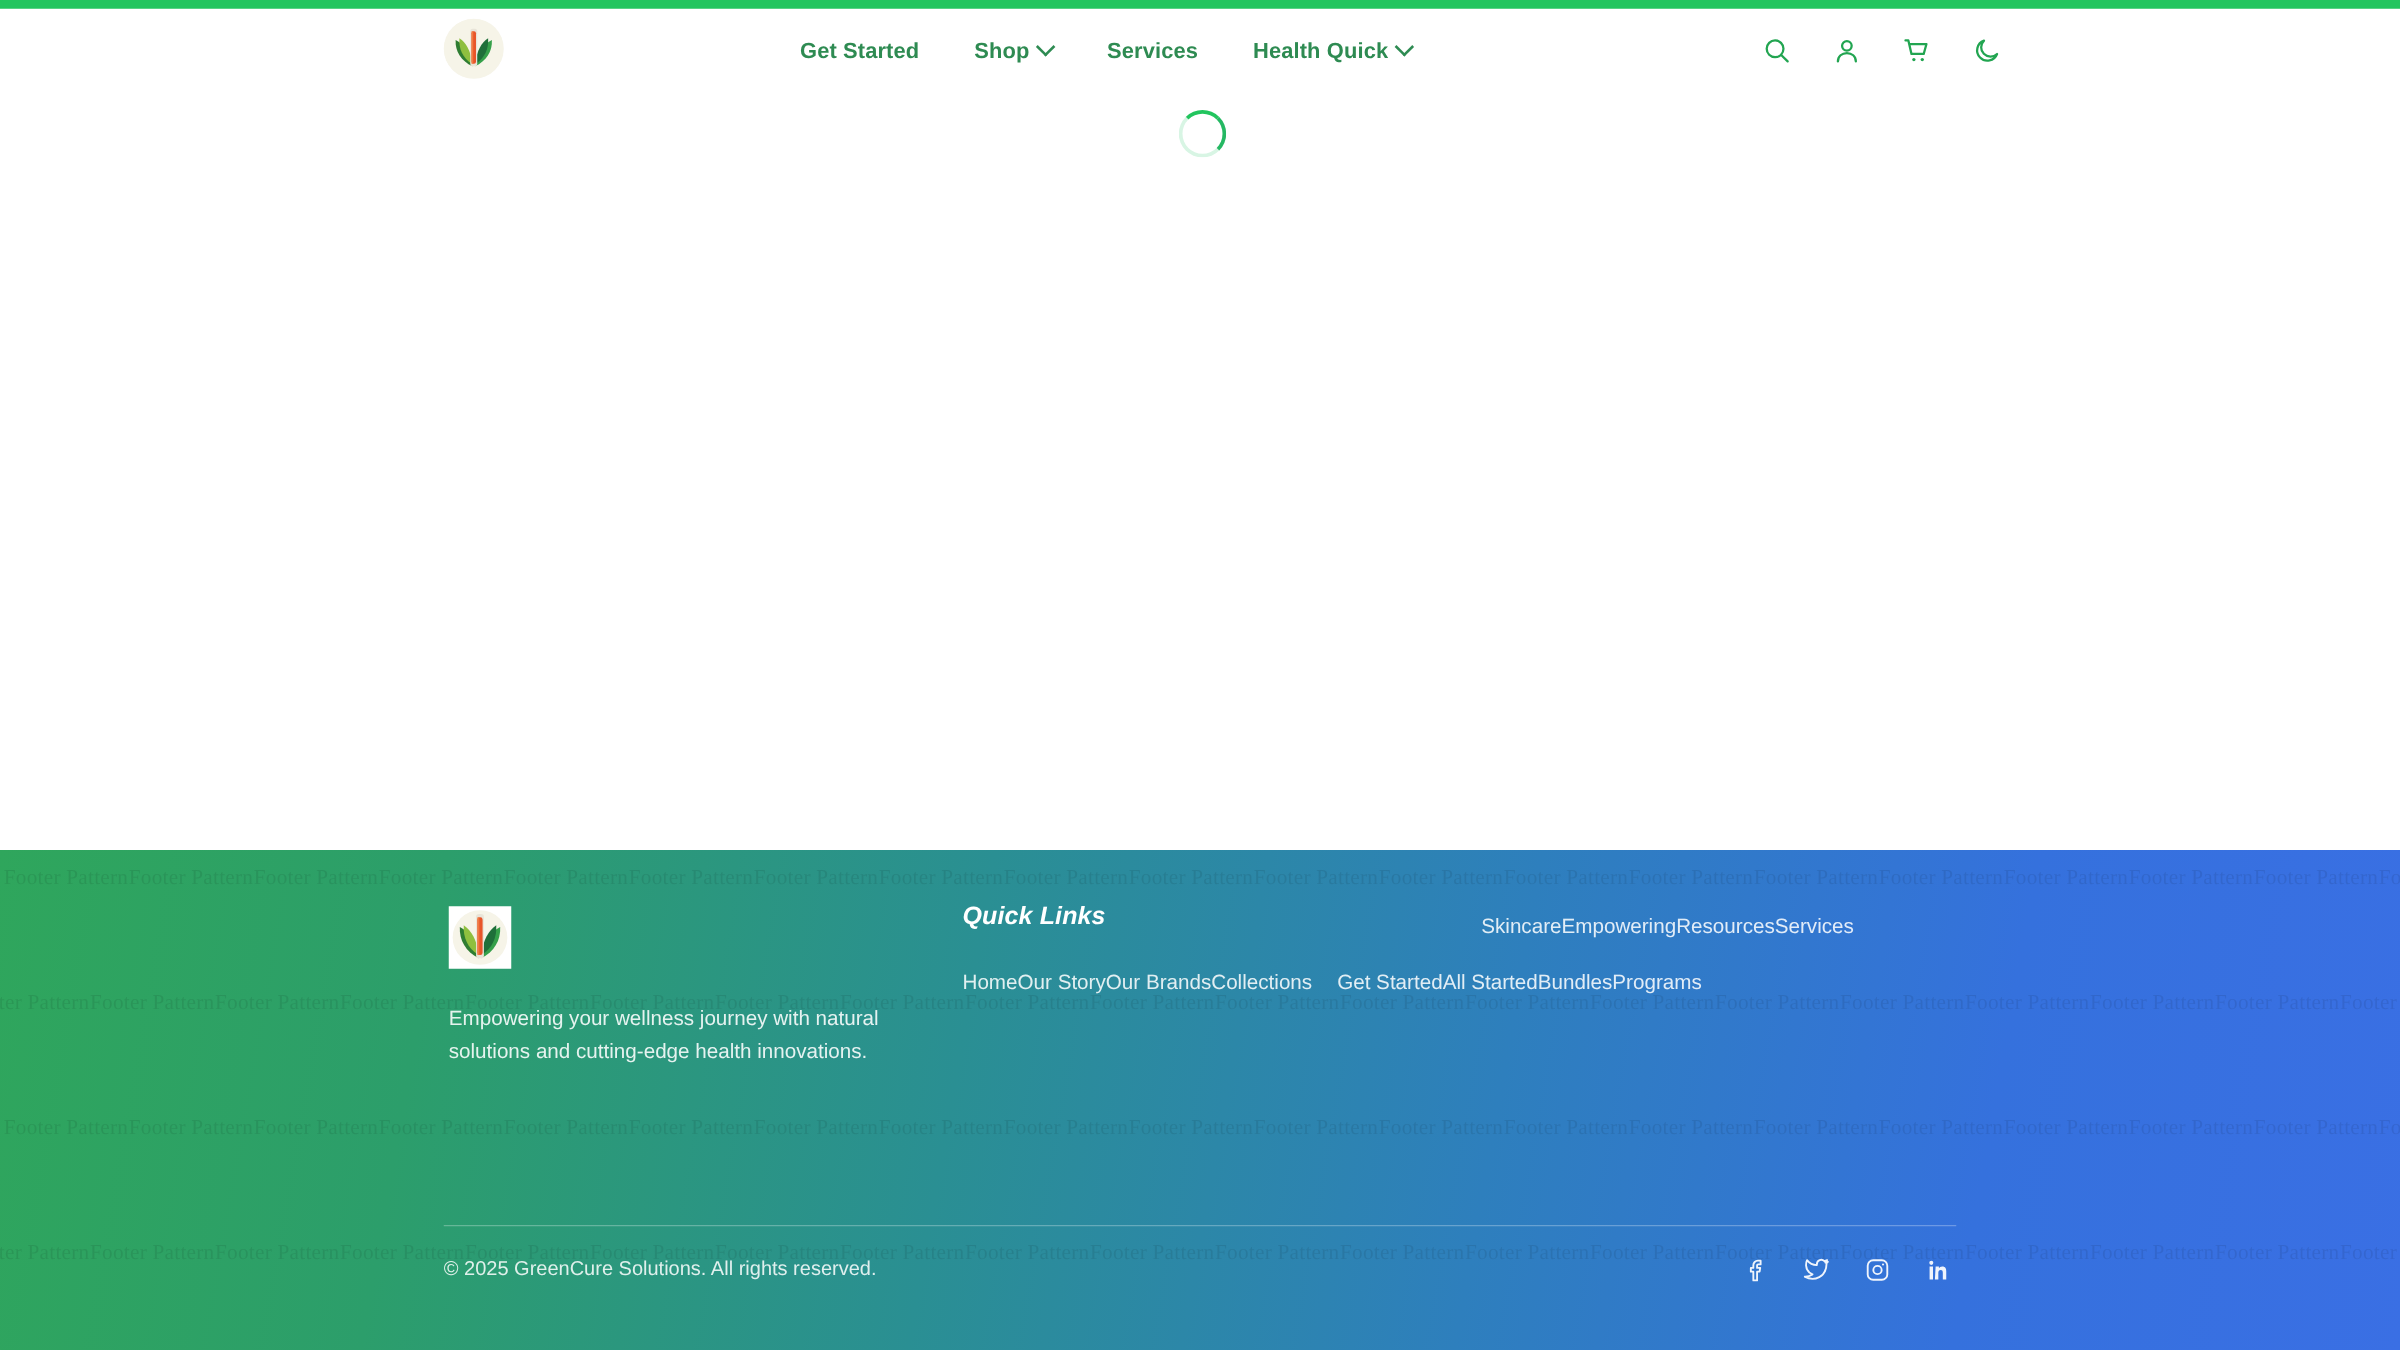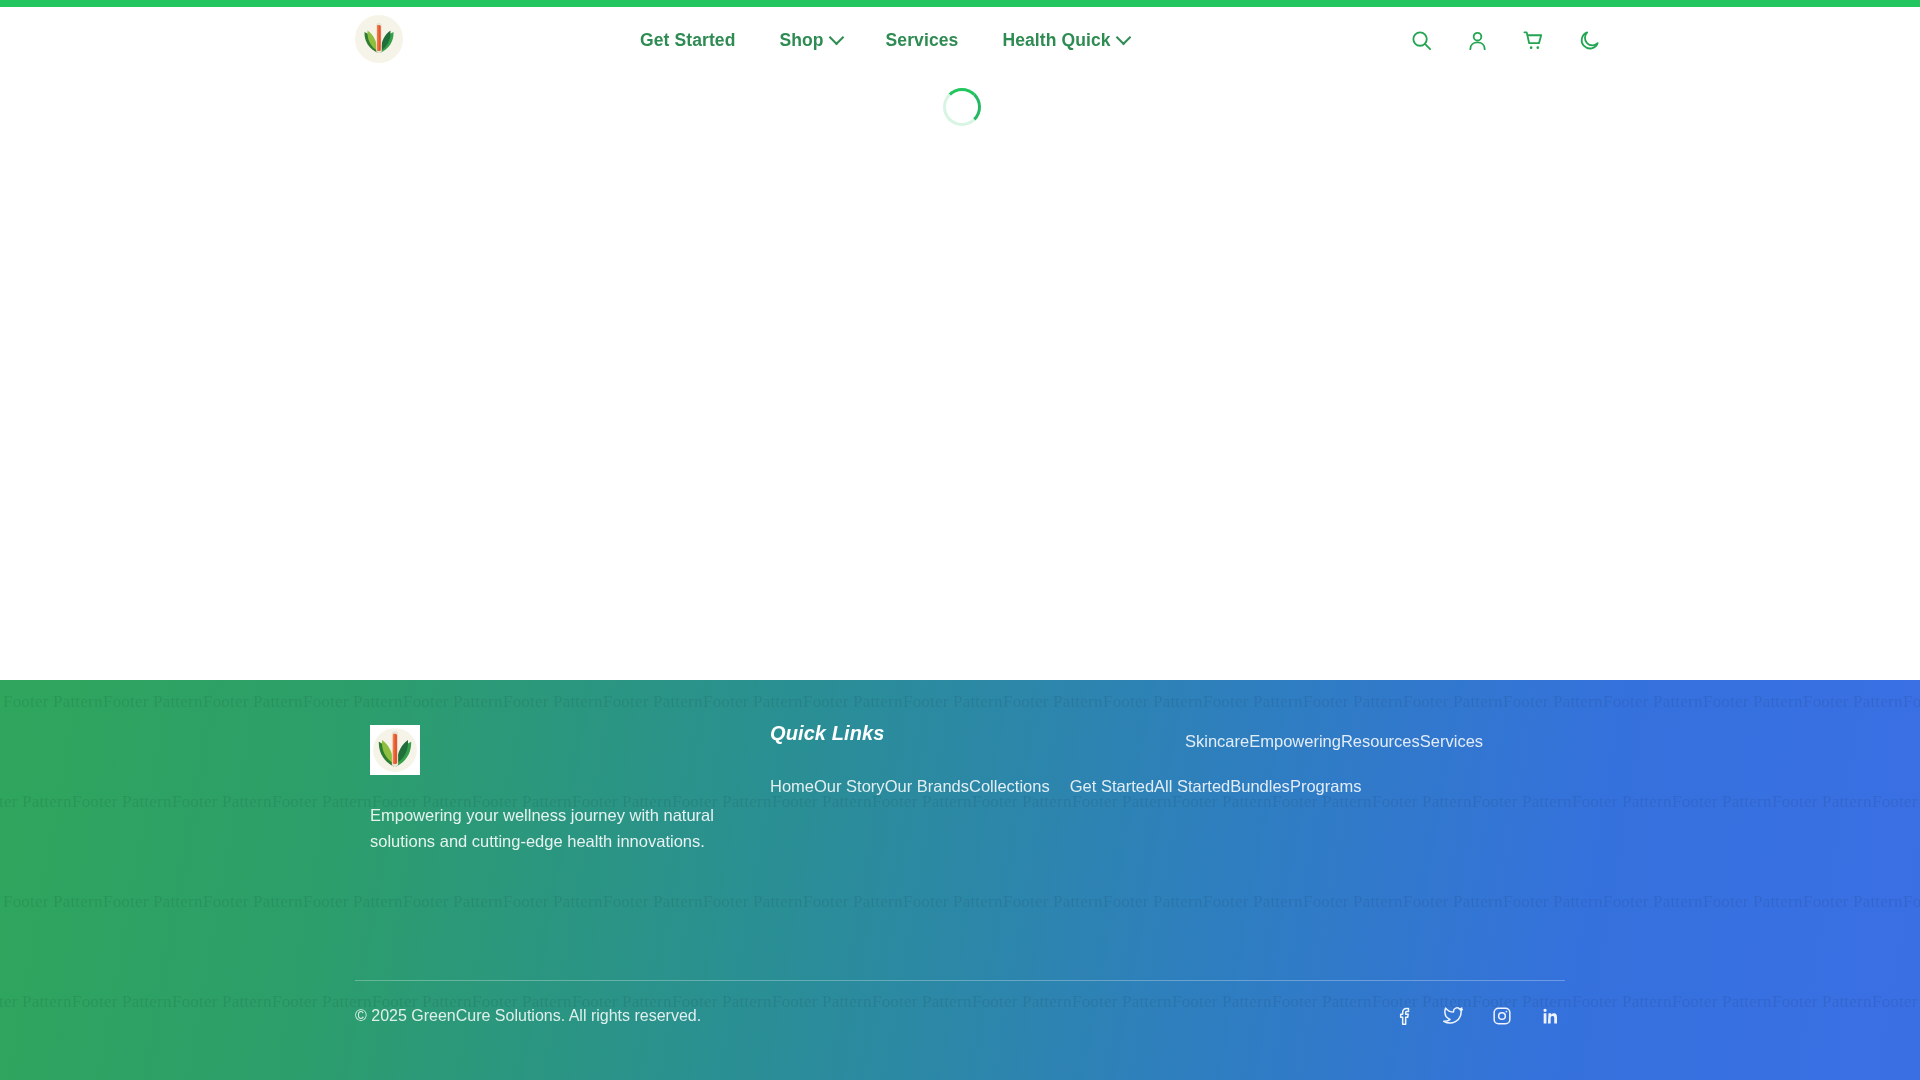--- a/index.html
+++ b/index.html
@@ -133,21 +133,21 @@
 
   #footer-inner {
     position: absolute;
     left: 355px; top: 0;
     width: 1210px;
     height: 400px;
   }
 
   #footer-brand {
     position: absolute;
-    left: 15px; top: 45px;
+    left: 4px; top: 45px;
     width: 360px;
   }
   #footer-logo {
     width: 50px; height: 50px;
     background: #ffffff;
     display: block;
     overflow: hidden;
   }
   #footer-tagline {
     margin-top: 28px;

